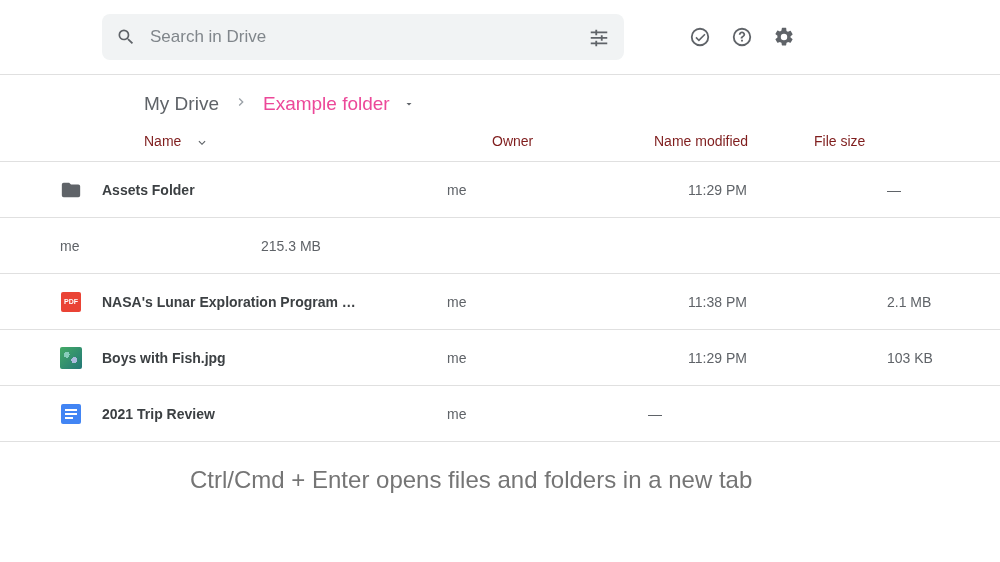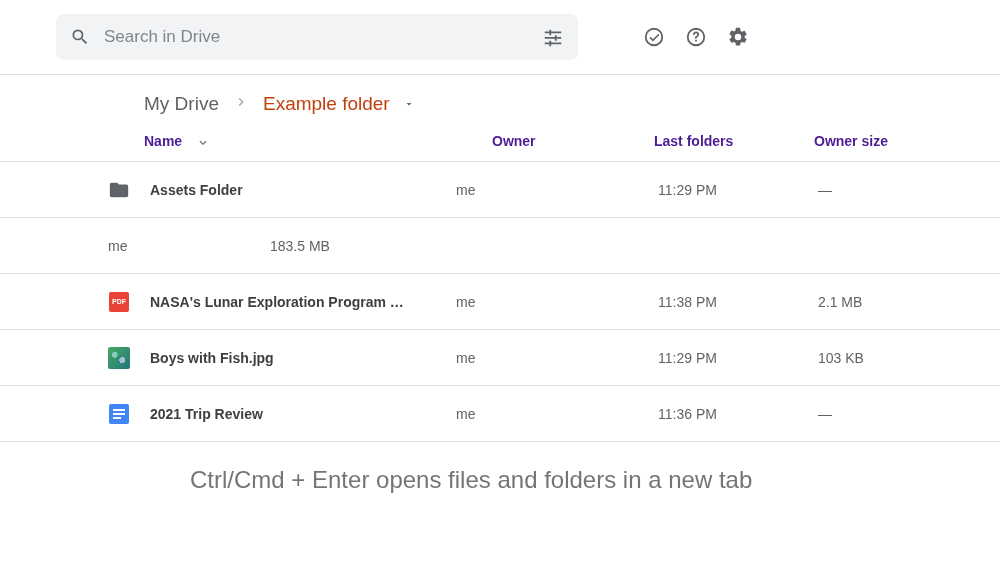--- a/index.html
+++ b/index.html
@@ -9,21 +9,21 @@
     height: 562px;
     font-family: Arial, "Helvetica Neue", Helvetica, sans-serif;
     color: #3c4043;
     background: #fff;
     overflow: hidden;
   }
 
   .topbar {
     display: flex;
     align-items: center;
-    padding: 14px 0 14px 56px;
+    padding: 14px 0 14px 102px;
     border-bottom: 1px solid #e0e0e0;
     gap: 16px;
   }
   .searchbox {
     display: flex;
     align-items: center;
     width: 522px;
     height: 46px;
     background: #f1f3f4;
     border-radius: 8px;
@@ -62,48 +62,48 @@
     padding: 18px 11px 18px 144px;
     gap: 14px;
     font-size: 19px;
   }
   .bc-my { color: #5f6368; cursor: pointer; }
   .bc-chev { color: #9aa0a6; }
   .bc-current {
     display: flex;
     align-items: center;
     gap: 13px;
-    color: #c2410c;
+    color: #ec4899;
     cursor: pointer;
   }
   .bc-caret svg { fill: #5f6368; }
 
   .columns {
     display: flex;
     align-items: center;
     padding: 0 0 12px 144px;
     border-bottom: 1px solid #e0e0e0;
     font-size: 14px;
-    color: #4c1d95;
-    font-weight: bold;
+    color: #7f1d1d;
   }
   .col-name { width: 348px; display:flex; align-items:center; gap:14px; cursor:pointer;}
   .col-owner { width: 162px; cursor:pointer;}
   .col-mod  { width: 160px; cursor:pointer;}
   .col-size { width: 100px; cursor:pointer;}
 
   .rows { }
   .row {
     display: flex;
     align-items: center;
     height: 56px;
-    padding-left: 108px;
+    padding-left: 60px;
     border-bottom: 1px solid #e0e0e0;
     font-size: 14px;
     cursor: pointer;
+    gap: 39px;
   }
   .cell-name { width: 348px; display:flex; align-items:center; gap:20px; }
   .fname { font-weight: 700; color: #3c4043; max-width: 260px; overflow:hidden; text-overflow:ellipsis; white-space:nowrap;}
   .cell-owner { width: 162px; color:#5f6368;}
   .cell-mod   { width: 160px; color:#5f6368;margin-left:40px;}
   .cell-size  { width: 100px; color:#5f6368;}
 
   .thumb { width: 22px; height: 22px; display:flex; align-items:center; justify-content:center; flex-shrink:0;}
   .thumb-folder svg { fill:#5f6368; }
   .thumb-slides {
@@ -195,41 +195,41 @@
 </div>
 
 <div class="columns">
   <div class="col-name">
     <span>Name</span>
     <svg width="14" height="14" viewBox="0 0 24 24" fill="#5f6368">
         <path d="M12 4v12.17l-4.59-4.58L6 13l6 6 6-6-1.41-1.41L12 16.17V4z"></path>
       </svg>
   </div>
   <div class="col-owner">Owner</div>
-  <div class="col-mod">Last folders</div>
-  <div class="col-size">Owner size</div>
+  <div class="col-mod">Name modified</div>
+  <div class="col-size">File size</div>
 </div>
 
 <div class="rows" id="rows">
     <div class="row">
       <div class="cell-name">
         <div class="thumb thumb-folder">
           <svg width="22" height="22" viewBox="0 0 24 24">
             <path d="M10 4H4a2 2 0 00-2 2v12a2 2 0 002 2h16a2 2 0 002-2V8a2 2 0 00-2-2h-8l-2-2z"></path>
           </svg>
         </div>
         <span class="fname">Assets Folder</span>
       </div>
       <div class="cell-owner">me</div>
       <div class="cell-mod">11:29 PM</div>
       <div class="cell-size">—</div>
     </div>
     <div class="row">
       <div class="cell-owner">me</div>
-      <div class="cell-size">183.5 MB</div>
+      <div class="cell-size">215.3 MB</div>
     </div>
     <div class="row">
       <div class="cell-name">
         <div class="thumb">
           <div class="thumb-pdf">PDF</div>
         </div>
         <span class="fname">NASA's Lunar Exploration Program Ov…</span>
       </div>
       <div class="cell-owner">me</div>
       <div class="cell-mod">11:38 PM</div>
@@ -247,18 +247,17 @@
       <div class="cell-size">103 KB</div>
     </div>
     <div class="row">
       <div class="cell-name">
         <div class="thumb">
           <div class="thumb-docs"></div>
         </div>
         <span class="fname">2021 Trip Review</span>
       </div>
       <div class="cell-owner">me</div>
-      <div class="cell-mod">11:36 PM</div>
       <div class="cell-size">—</div>
     </div>
   </div>
 
 <div class="hint">Ctrl/Cmd + Enter opens files and folders in a new tab</div>
 
 </body></html>

